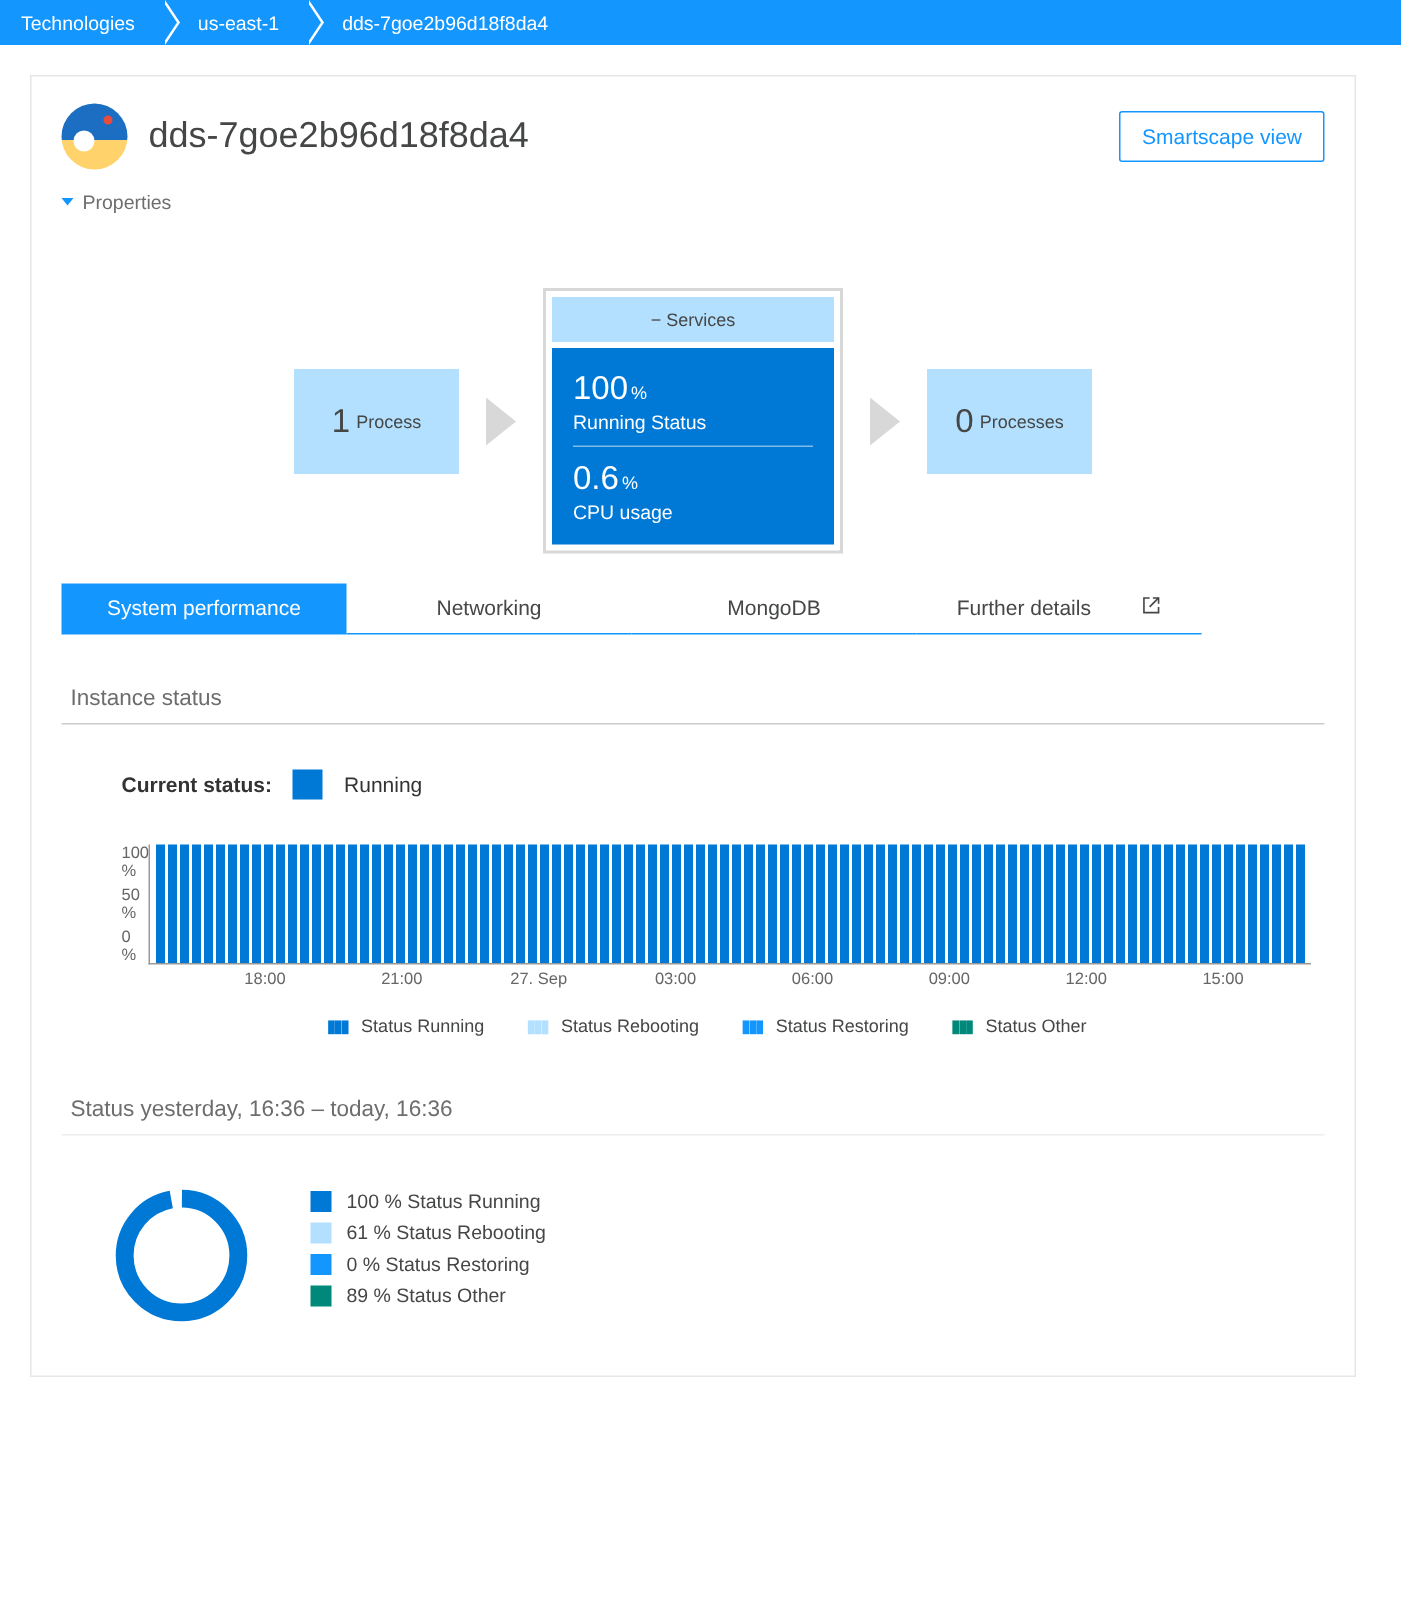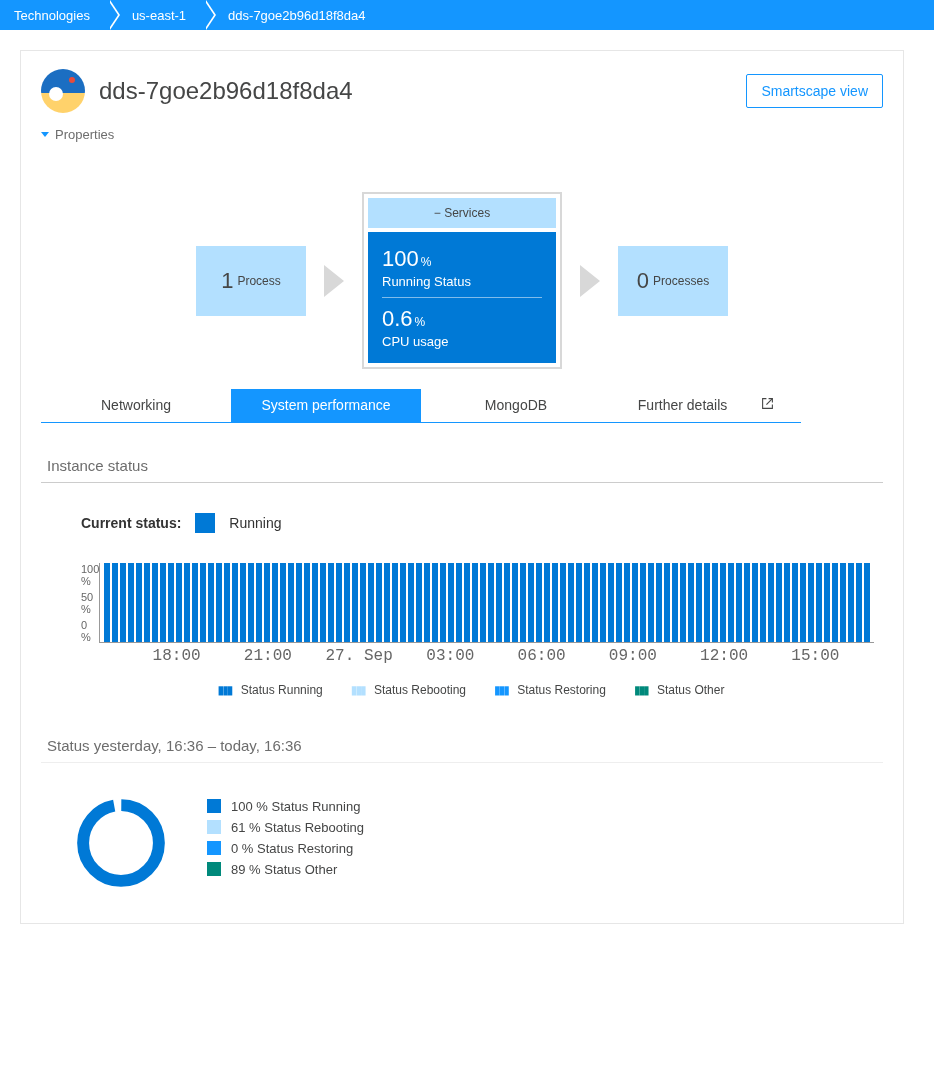--- a/index.html
+++ b/index.html
@@ -70,30 +70,30 @@
   .sec-rule { border:none;border-top:1px solid #ccc;}
   .cur-status { display:flex; align-items:center; margin:30px 0 0 40px; font-size:14px;}
   .sq { width:20px;height:20px;background:#0079d6; margin:0 14px;}
 
   
   .barchart { margin:30px 0 0 40px; width:780px;}
   .bc-area { display:flex;}
   .bc-yaxis { width:50px; display:flex; flex-direction:column; justify-content:space-between; align-items:flex-end; font-size:11px; color:#666; height:80px;}
   .bc-plot { flex:1; height:80px; border-left:1px solid #999;border-bottom:1px solid #999; display:flex; align-items:flex-end; gap:2px; padding:0 4px;}
   .bar { width:6px; background:#0079d6; height:100%;}
-  .bc-xaxis { display:flex; margin-left:50px; font-size:16px; color:#666; margin-top:4px;font-family:Liberation Mono, monospace;}
+  .bc-xaxis { display:flex; margin-left:50px; font-size:11px; color:#666; margin-top:4px;}
   .bc-xaxis span { flex:1; text-align:center;}
   .bc-legend { display:flex; justify-content:center; gap:28px; margin-top:18px; font-size:12px; color:#454646; flex-wrap:wrap;}
   .bc-legend span.icon { display:inline-block; margin-right:6px; letter-spacing:-2px;}
 
   
   .donut-row { display:flex; align-items:flex-start; margin:30px 0 0 30px;}
   .donut { width:100px;height:100px; flex:none;}
   .d-legend { margin-left:36px; font-size:13px; color:#454646;}
-  .d-legend div { display:flex; margin:6px 0;}
+  .d-legend div { display:flex; align-items:center; margin:6px 0;}
   .d-legend .sw { width:14px;height:14px; margin-right:10px;}
 </style>
 </head>
 <body>
 
 <div class="breadcrumb">
   <div class="crumb">
       <span>Technologies</span>
     </div>
   <div class="crumb">
@@ -140,22 +140,22 @@
       </div>
       <div class="tri-right"></div>
       <div class="lightbox">
         <span class="big">0</span>
         <span>Processes</span>
       </div>
     </div>
 
 
     <div class="tabs">
+      <div class="tab active">System performance</div>
       <div class="tab secondary">Networking</div>
-      <div class="tab active">System performance</div>
       <div class="tab secondary">MongoDB</div>
       <div class="tab secondary">
         <span>Further details</span>
         <span class="ext-icon">
           <svg width="13" height="13" viewBox="0 0 24 24" fill="none" stroke="#454646" stroke-width="2">
               <path d="M14 3h7v7"></path>
               <path d="M10 14L21 3"></path>
               <path d="M21 14v7H3V3h7"></path>
             </svg>
         </span>

